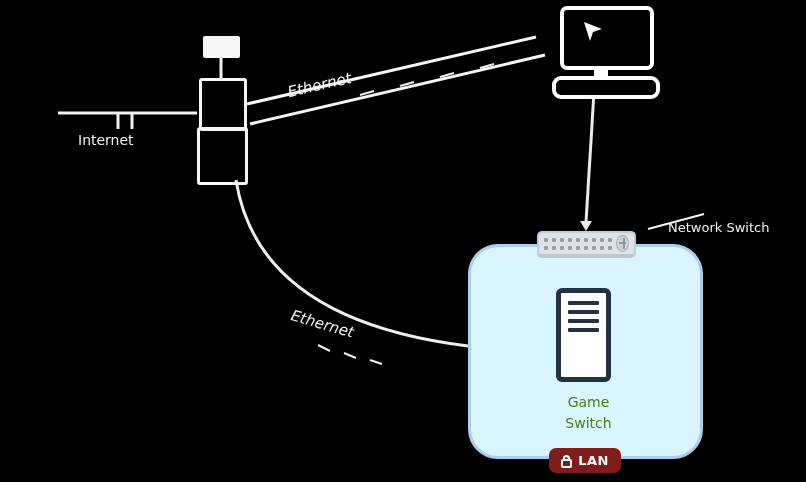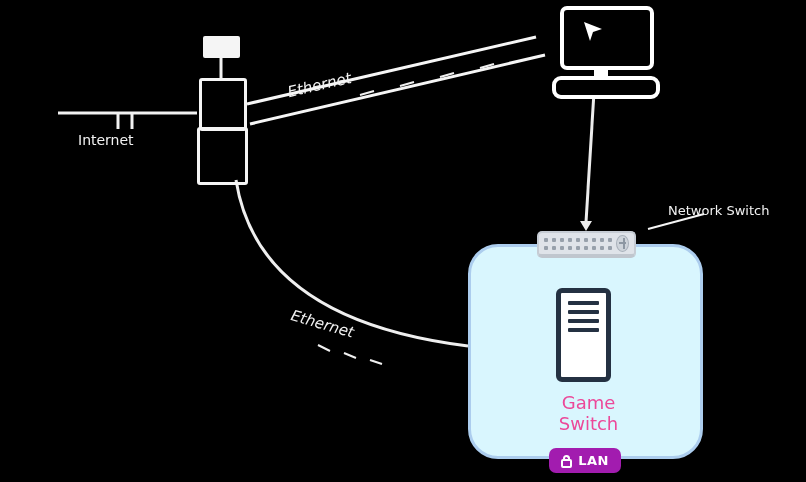--- a/index.html
+++ b/index.html
@@ -29,34 +29,34 @@
   .screw:before{left:2px;right:2px;top:6px;height:2px;}
   .screw:after{top:2px;bottom:2px;left:6px;width:2px;}
 
   
   .lan-zone{left:468px;top:244px;width:235px;height:215px;background:#d9f6fe;border:3px solid #accdee;border-radius:30px;box-sizing:border-box;}
 
   
   .server{left:556px;top:288px;width:55px;height:94px;background:#ffffff;border:5px solid #243142;border-radius:6px;box-sizing:border-box;padding:8px 7px;}
   .srv-line{height:4px;background:#243142;border-radius:1px;margin-bottom:5px;}
 
-  .server-caption{left:468px;top:392px;width:241px;text-align:center;color:#ec4899;font-size:18px;line-height:21px;}
+  .server-caption{left:468px;top:392px;width:241px;text-align:center;color:#4d7c0f;font-size:14px;line-height:21px;}
 
   
-  .lan-badge{left:549px;top:448px;width:72px;height:25px;background:#a21caf;border-radius:7px;display:flex;align-items:center;justify-content:center;gap:6px;
+  .lan-badge{left:549px;top:448px;width:72px;height:25px;background:#7f1d1d;border-radius:7px;display:flex;align-items:center;justify-content:center;gap:6px;
              color:#fff;font-size:13px;font-weight:bold;letter-spacing:.5px;}
   .lock{position:relative;width:11px;height:9px;border:2px solid #fff;border-radius:2px;margin-top:5px;box-sizing:border-box;}
   .lock:before{content:"";position:absolute;left:0px;top:-6px;width:7px;height:6px;border:2px solid #fff;border-bottom:none;border-radius:4px 4px 0 0;box-sizing:border-box;}
 
   
   .lbl{color:#f2f2f2;font-size:14px;white-space:nowrap;}
   .lbl-internet{left:78px;top:132px;}
   .lbl-cable-top{left:287px;top:76px;transform:rotate(-13deg);font-style:italic;font-size:15px;}
   .lbl-cable-curve{left:290px;top:315px;transform:rotate(16deg);font-style:italic;font-size:15px;}
-  .lbl-switch{left:668px;top:203px;font-size:13px;}
+  .lbl-switch{left:668px;top:220px;font-size:13px;}
 </style>
 </head>
 <body>
 
 <div class="stage">
 
   <svg class="overlay">
 
     <path d="M58 113 H197" stroke="#f2f2f2" stroke-width="3" fill="none"></path>
     <path d="M118 113 V129 M132 113 V129" stroke="#f2f2f2" stroke-width="3" fill="none"></path>

